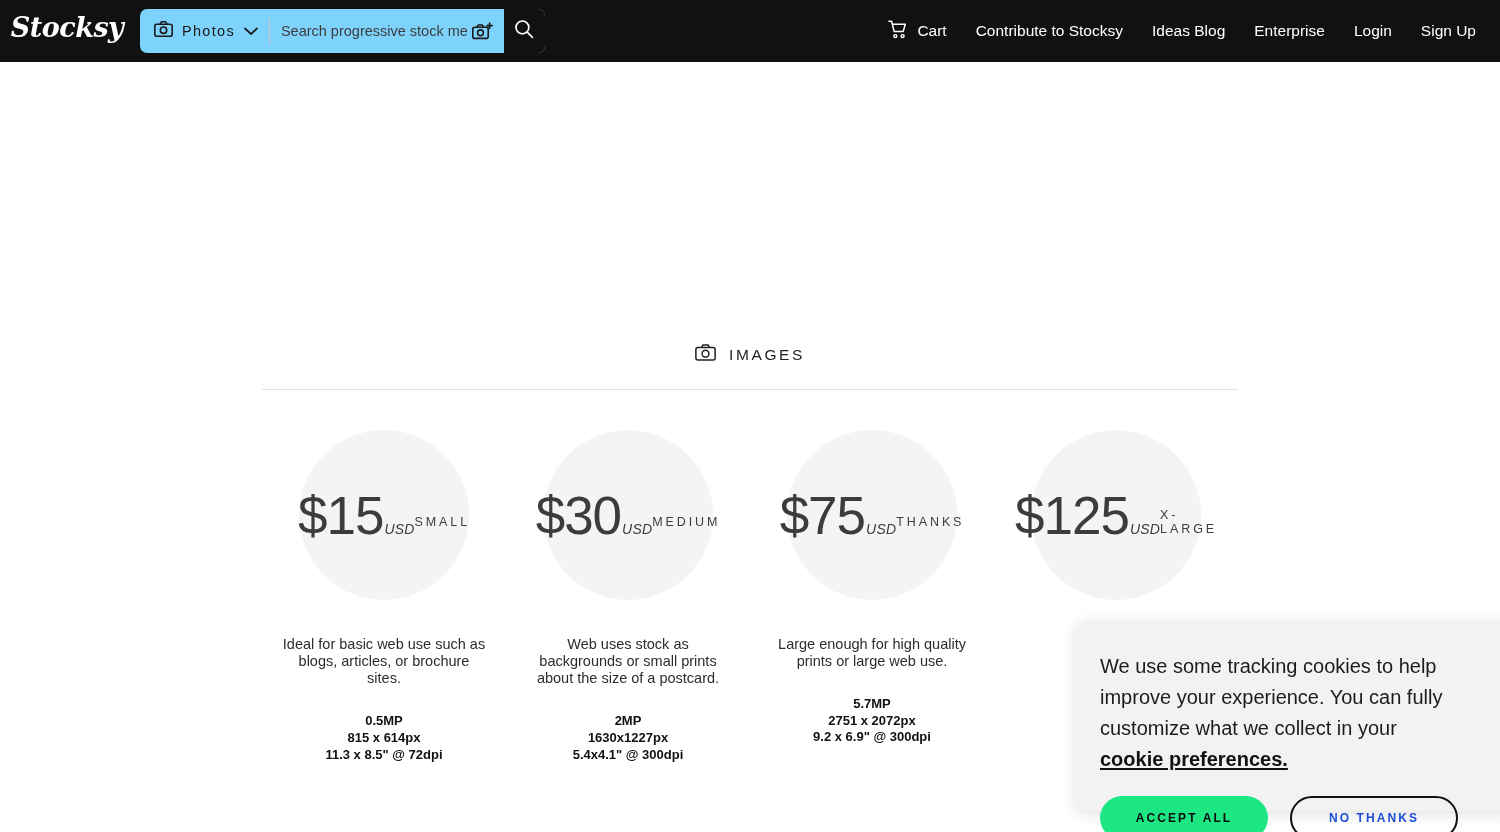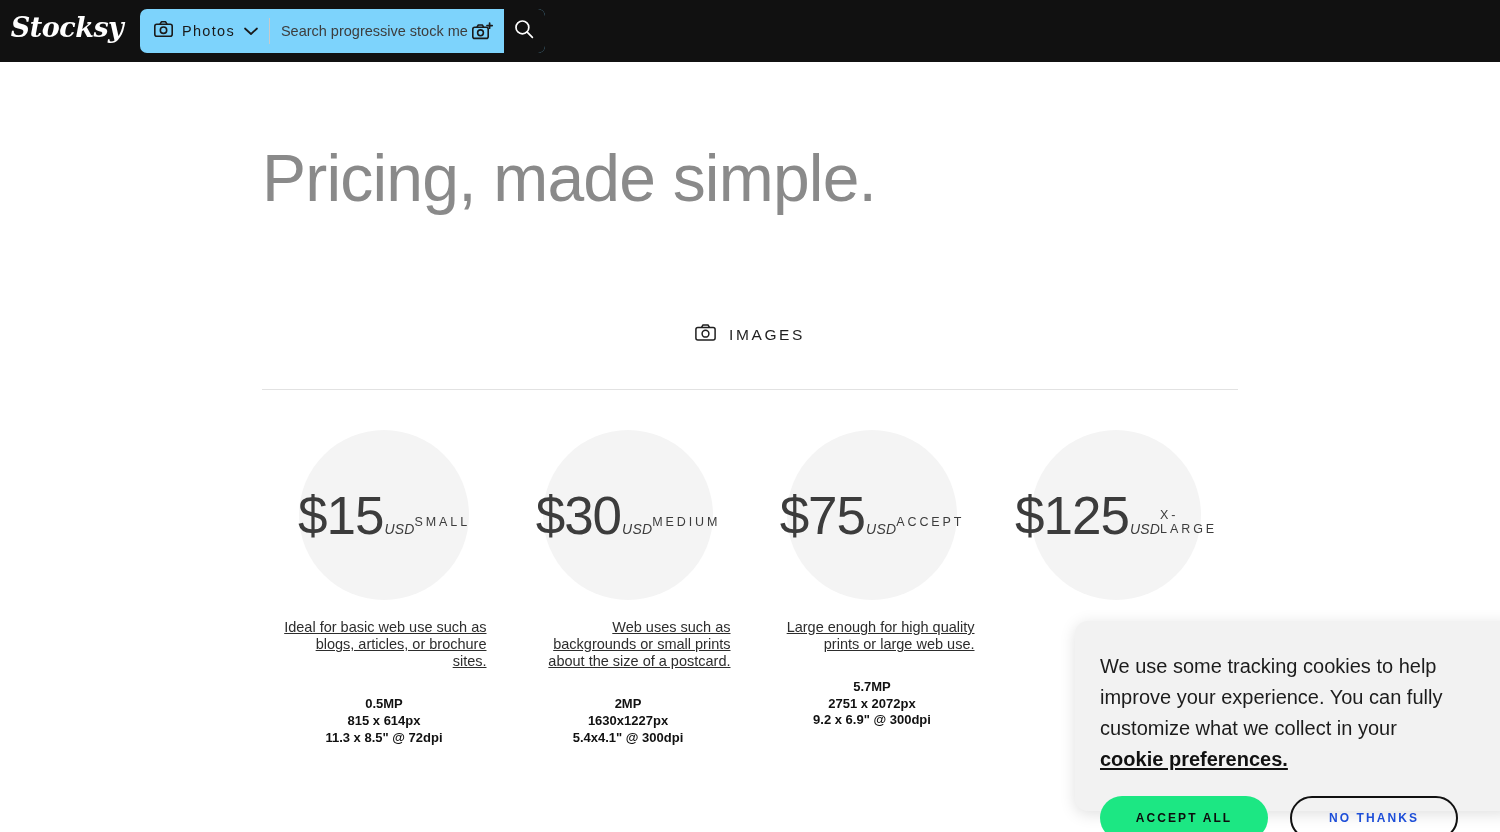--- a/index.html
+++ b/index.html
@@ -80,21 +80,21 @@
   
   .hero-title {
     position: absolute; left: 262px; top: 140px;
     font-size: 66px; font-weight: 300;
     color: #8a8a8a; letter-spacing: -0.8px;
     white-space: nowrap;
   }
 
   
   .section-head {
-    position: absolute; left: 0; top: 324px; width: 1500px;
+    position: absolute; left: 0; top: 344px; width: 1500px;
     display: flex; align-items: center; justify-content: center; gap: 13px;
   }
   .section-title {
     font-size: 15.5px; color: #1f1f1f;
     letter-spacing: 2.6px; font-weight: 400;
   }
   .rule {
     position: absolute; left: 262px; top: 389px;
     width: 976px; height: 1px; background: #e2e2e2;
   }
@@ -124,25 +124,24 @@
     font-size: 14px; font-weight: 400; letter-spacing: 0.2px;
     margin-left: 1px;
     font-style: italic;
   }
   .size-label {
     margin-top: 13px;
     font-size: 12.5px; color: #3c3c3c;
     letter-spacing: 2.9px; font-weight: 400;
   }
   .desc {
-    margin-top: 19px;
-    width: 205px; text-align: right;
+    margin-top: 36px;
+    width: 205px; text-align: center;
     font-size: 14.5px; line-height: 1.18;
     color: #2d2d2d;
-    text-decoration: underline;
   }
   .specs {
     margin-top: 26px; text-align: center;
     font-size: 13px; font-weight: 700; line-height: 1.28;
     color: #111111;
   }
 
   
   .cookie {
     position: absolute; left: 1075px; top: 621px;
@@ -225,23 +224,39 @@
       <div class="search-btn">
         <span>
           <svg width="20" height="20" viewBox="0 0 20 20" fill="none">
             <circle cx="8.4" cy="8.4" r="6.4" stroke="#ffffff" stroke-width="1.7"></circle>
             <path d="M13.2 13.2L18.4 18.4" stroke="#ffffff" stroke-width="1.7" stroke-linecap="round"></path>
           </svg>
         </span>
       </div>
     </div>
 
+    <div class="nav">
+      <div class="nav-item">
+        <span>
+          <svg width="20" height="19" viewBox="0 0 20 19" fill="none">
+            <path d="M0.9 1.3h2.7l2.5 10.1h9.1l2.1-7.1H5" stroke="#ffffff" stroke-width="1.5" stroke-linecap="round" stroke-linejoin="round"></path>
+            <circle cx="7.3" cy="16.1" r="1.5" stroke="#ffffff" stroke-width="1.4"></circle>
+            <circle cx="14.6" cy="16.1" r="1.5" stroke="#ffffff" stroke-width="1.4"></circle>
+          </svg>
+        </span>
+        <span>Cart</span>
+      </div>
+      <div class="nav-item">Contribute to Stocksy</div>
+      <div class="nav-item">Ideas Blog</div>
+      <div class="nav-item">Enterprise</div>
+      <div class="nav-item">Login</div>
+      <div class="nav-item">Sign Up</div>
+    </div>
   </div>
 
-  <h1 class="hero-title">Pricing, made simple.</h1>
 
   <div class="section-head">
     <span>
       <svg width="21" height="17" viewBox="0 0 21 17" fill="none">
         <rect x="0.9" y="3.4" width="19.2" height="12.7" rx="2" stroke="#1f1f1f" stroke-width="1.5"></rect>
         <path d="M6.6 3.4L8 0.9h5l1.4 2.5" stroke="#1f1f1f" stroke-width="1.5" stroke-linejoin="round"></path>
         <circle cx="10.5" cy="9.7" r="3.4" stroke="#1f1f1f" stroke-width="1.5"></circle>
       </svg>
     </span>
     <span class="section-title">IMAGES</span>
@@ -267,35 +282,35 @@
     </div>
 
     <div class="col">
       <div class="circle">
         <div class="price-row">
           <span class="price-amt">$30</span>
           <span class="price-cur">USD</span>
         </div>
         <div class="size-label">MEDIUM</div>
       </div>
-      <div class="desc">Web uses such as backgrounds or small prints about the size of a postcard.</div>
+      <div class="desc">Web uses stock as backgrounds or small prints about the size of a postcard.</div>
       <div class="specs">
         <div>2MP</div>
         <div>1630x1227px</div>
         <div>5.4x4.1" @ 300dpi</div>
       </div>
     </div>
 
     <div class="col">
       <div class="circle">
         <div class="price-row">
           <span class="price-amt">$75</span>
           <span class="price-cur">USD</span>
         </div>
-        <div class="size-label">ACCEPT</div>
+        <div class="size-label">THANKS</div>
       </div>
       <div class="desc">Large enough for high quality prints or large web use.</div>
       <div class="specs">
         <div>5.7MP</div>
         <div>2751 x 2072px</div>
         <div>9.2 x 6.9" @ 300dpi</div>
       </div>
     </div>
 
     <div class="col">

